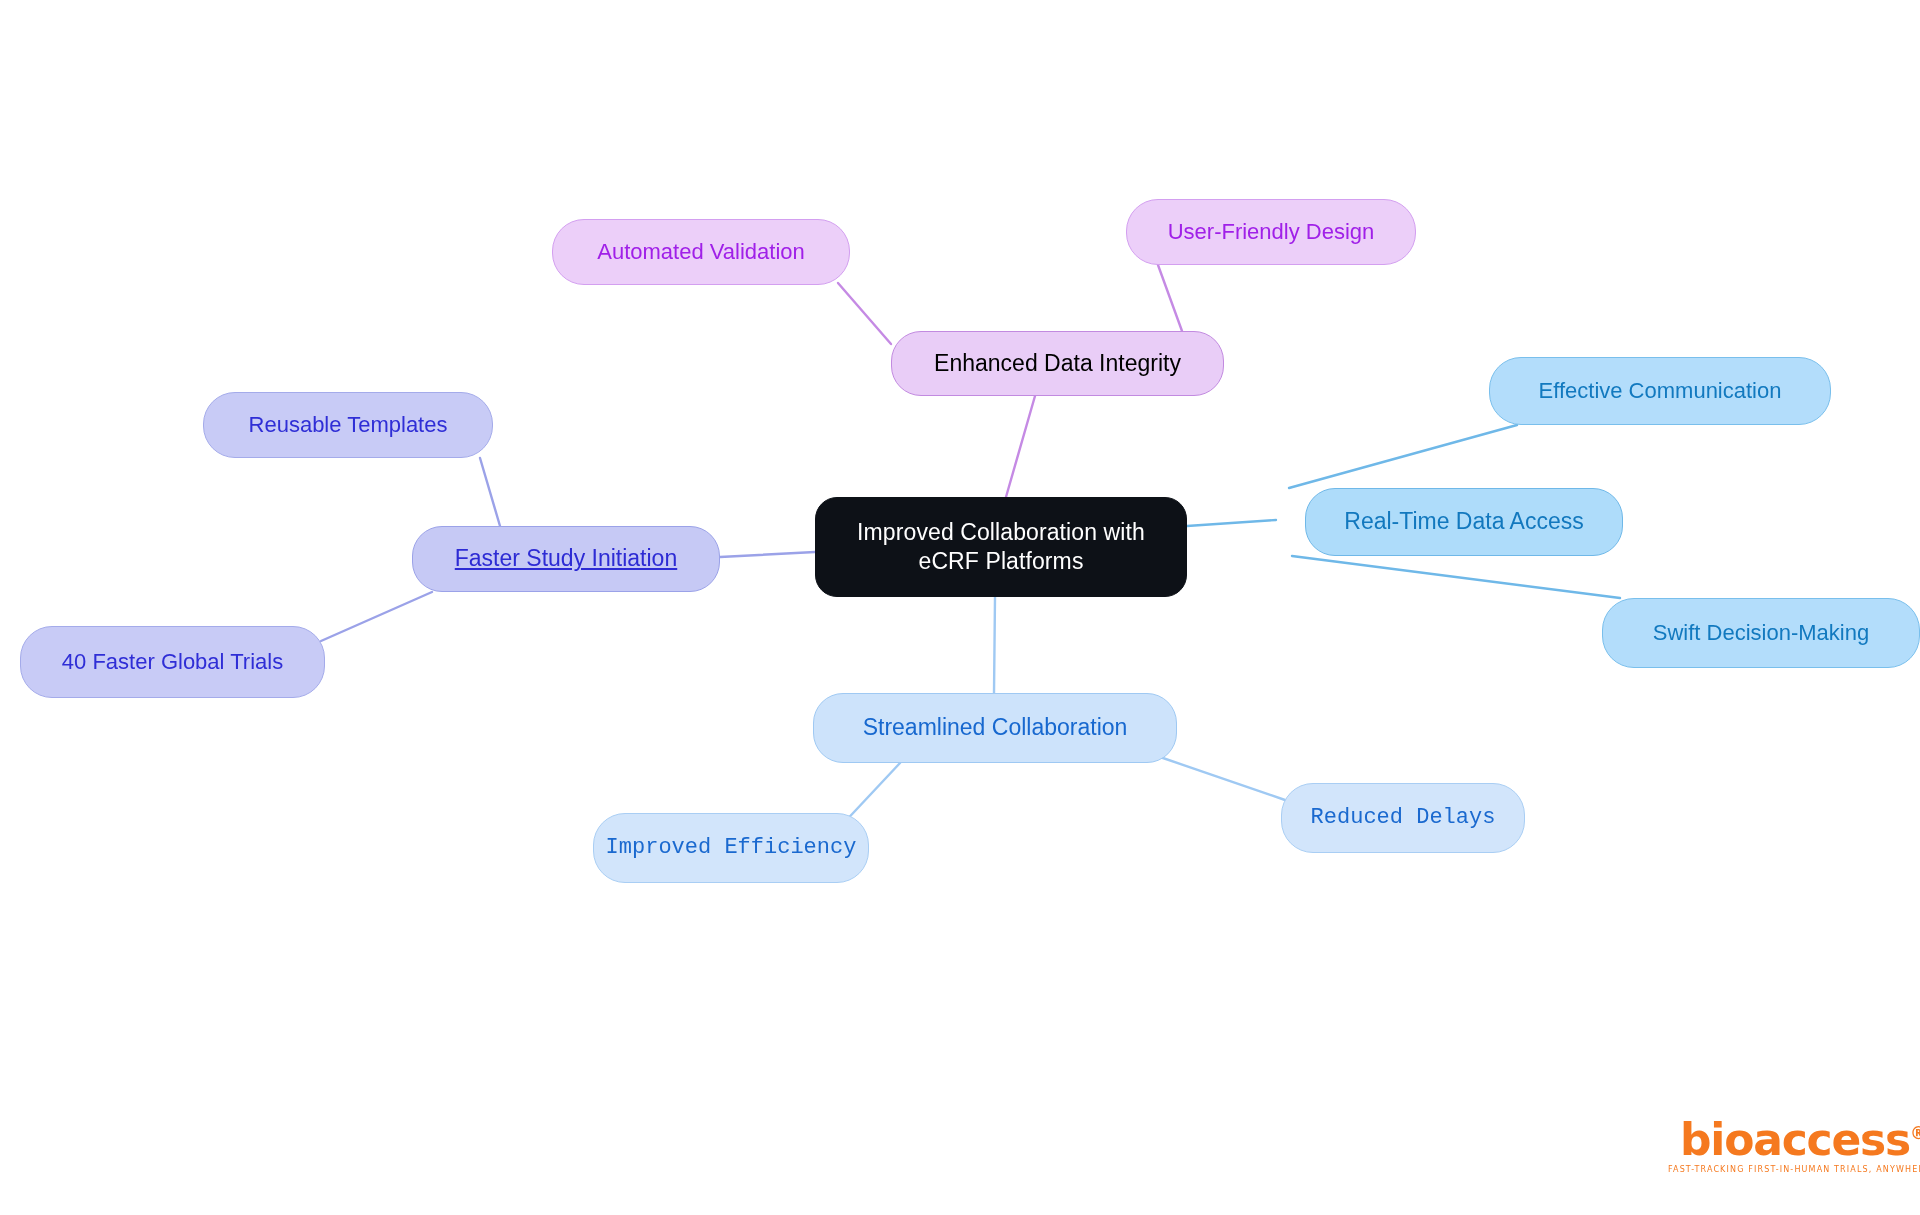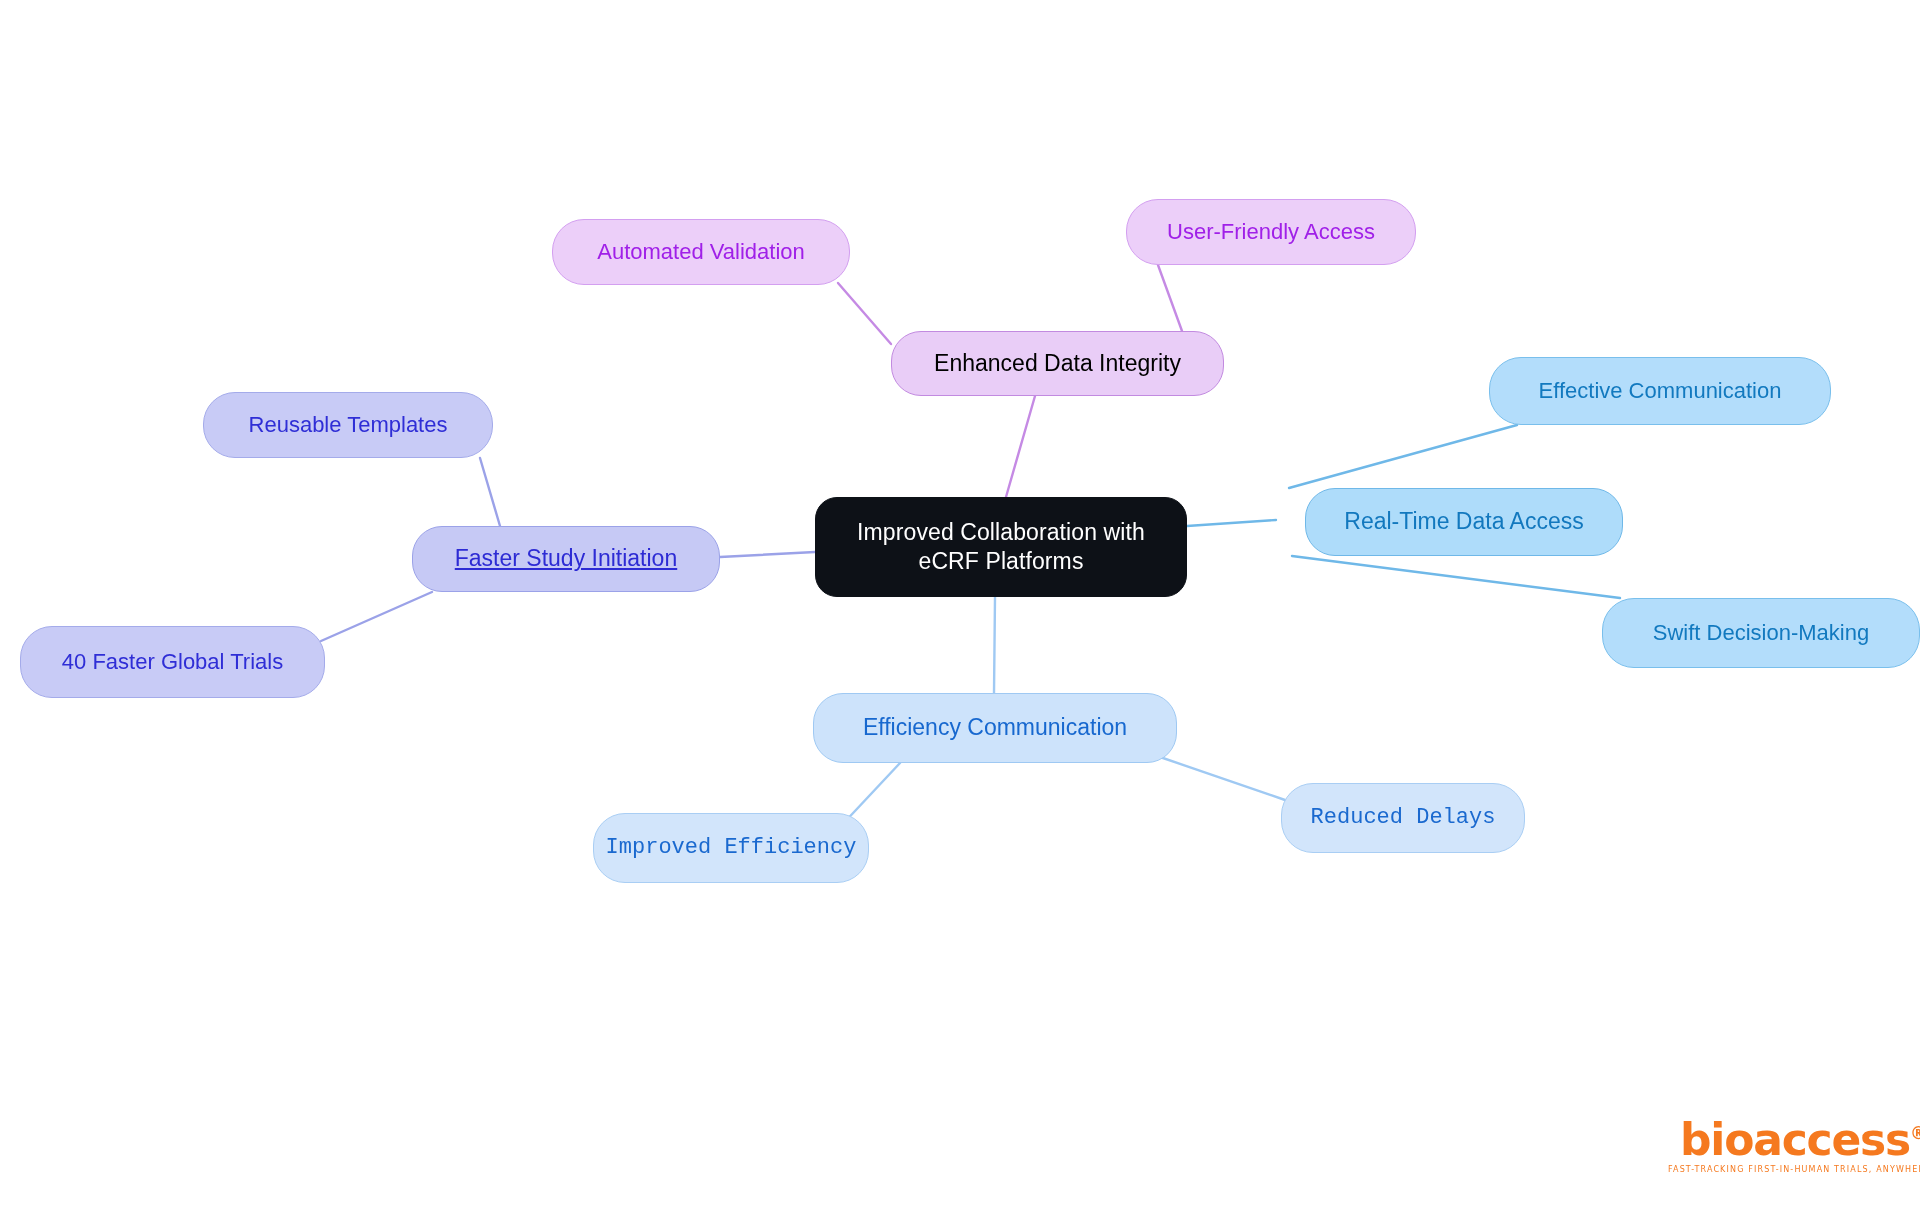--- a/index.html
+++ b/index.html
@@ -157,28 +157,28 @@
       <polyline points="1292,556 1620,598" fill="none" stroke="#6fb8e8" stroke-width="2.4" stroke-linecap="round"></polyline>
       <polyline points="995,597 994,693" fill="none" stroke="#9fc9f3" stroke-width="2.4" stroke-linecap="round"></polyline>
       <polyline points="900,763 840,827" fill="none" stroke="#9fc9f3" stroke-width="2.4" stroke-linecap="round"></polyline>
       <polyline points="1160,757 1285,800" fill="none" stroke="#9fc9f3" stroke-width="2.4" stroke-linecap="round"></polyline>
     </svg>
   <div id="nodes">
       <div class="node root" style="left: 815px; top: 497px; width: 372px; height: 100px; background: rgb(13, 17, 23); color: rgb(255, 255, 255);"><span>Improved Collaboration with
 eCRF Platforms</span></div>
       <div class="node branch-purple" style="left: 891px; top: 331px; width: 333px; height: 65px; background: rgb(233, 205, 247); border-color: rgb(194, 138, 224); color: #000000;"><span>Enhanced Data Integrity</span></div>
       <div class="node leaf-purple" style="left: 552px; top: 219px; width: 298px; height: 66px; background: rgb(236, 207, 249); border-color: rgb(211, 159, 240); color: rgb(160, 32, 232);"><span>Automated Validation</span></div>
-      <div class="node leaf-purple" style="left: 1126px; top: 199px; width: 290px; height: 66px; background: rgb(236, 207, 249); border-color: rgb(211, 159, 240); color: rgb(160, 32, 232);"><span>User-Friendly Access</span></div>
+      <div class="node leaf-purple" style="left: 1126px; top: 199px; width: 290px; height: 66px; background: rgb(236, 207, 249); border-color: rgb(211, 159, 240); color: rgb(160, 32, 232);"><span>User-Friendly Design</span></div>
       <div class="node branch-indigo" style="left: 412px; top: 526px; width: 308px; height: 66px; background: rgb(198, 201, 245); border-color: rgb(155, 162, 232); color: rgb(45, 43, 212);"><span>Faster Study Initiation</span></div>
       <div class="node leaf-indigo" style="left: 203px; top: 392px; width: 290px; height: 66px; background: rgb(200, 203, 246); border-color: rgb(164, 171, 234); color: rgb(47, 46, 214);"><span>Reusable Templates</span></div>
       <div class="node leaf-indigo" style="left: 20px; top: 626px; width: 305px; height: 72px; background: rgb(200, 203, 246); border-color: rgb(164, 171, 234); color: rgb(47, 46, 214);"><span>40 Faster Global Trials</span></div>
       <div class="node branch-blue" style="left: 1305px; top: 488px; width: 318px; height: 68px; background: rgb(174, 220, 250); border-color: rgb(111, 184, 232); color: rgb(18, 120, 190);"><span>Real-Time Data Access</span></div>
       <div class="node leaf-blue" style="left: 1489px; top: 357px; width: 342px; height: 68px; background: rgb(179, 221, 251); border-color: rgb(121, 191, 236); color: rgb(18, 121, 191);"><span>Effective Communication</span></div>
       <div class="node leaf-blue" style="left: 1602px; top: 598px; width: 318px; height: 70px; background: rgb(179, 221, 251); border-color: rgb(121, 191, 236); color: rgb(18, 121, 191);"><span>Swift Decision-Making</span></div>
-      <div class="node branch-lightblue" style="left: 813px; top: 693px; width: 364px; height: 70px; background: rgb(205, 227, 251); border-color: rgb(159, 201, 243); color: rgb(23, 104, 207);"><span>Efficiency Communication</span></div>
+      <div class="node branch-lightblue" style="left: 813px; top: 693px; width: 364px; height: 70px; background: rgb(205, 227, 251); border-color: rgb(159, 201, 243); color: rgb(23, 104, 207);"><span>Streamlined Collaboration</span></div>
       <div class="node leaf-lightblue" style="left: 593px; top: 813px; width: 276px; height: 70px; background: rgb(210, 229, 251); border-color: rgb(169, 206, 244); color: rgb(26, 105, 207);"><span>Improved Efficiency</span></div>
       <div class="node leaf-lightblue" style="left: 1281px; top: 783px; width: 244px; height: 70px; background: rgb(210, 229, 251); border-color: rgb(169, 206, 244); color: rgb(26, 105, 207);"><span>Reduced Delays</span></div>
     </div>
 
   <div id="logo">
     <div id="logo-word"><span>bioaccess</span><span id="logo-reg">®</span></div>
     <div id="logo-tag">FAST-TRACKING FIRST-IN-HUMAN TRIALS, ANYWHERE</div>
   </div>
 </div>
 

